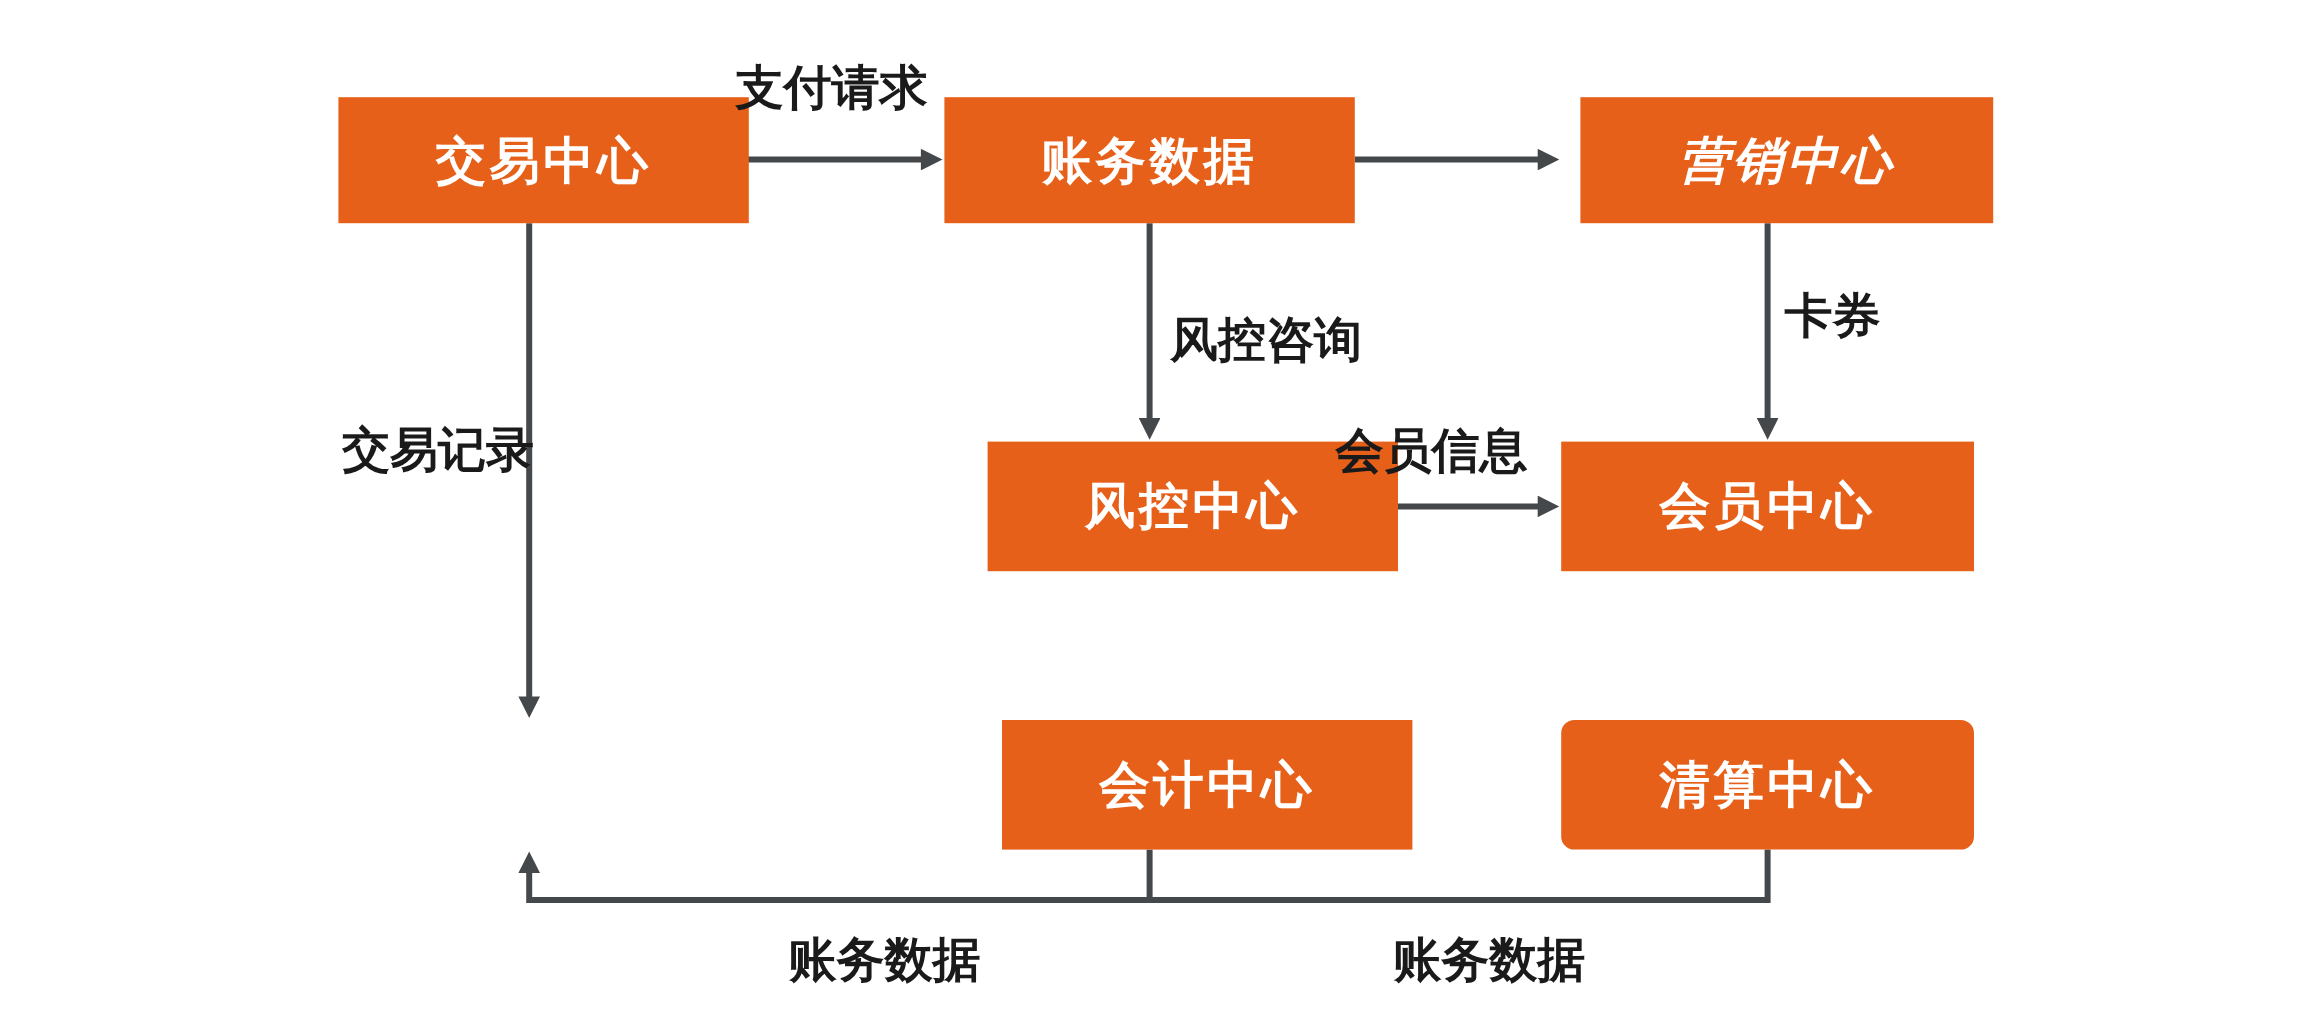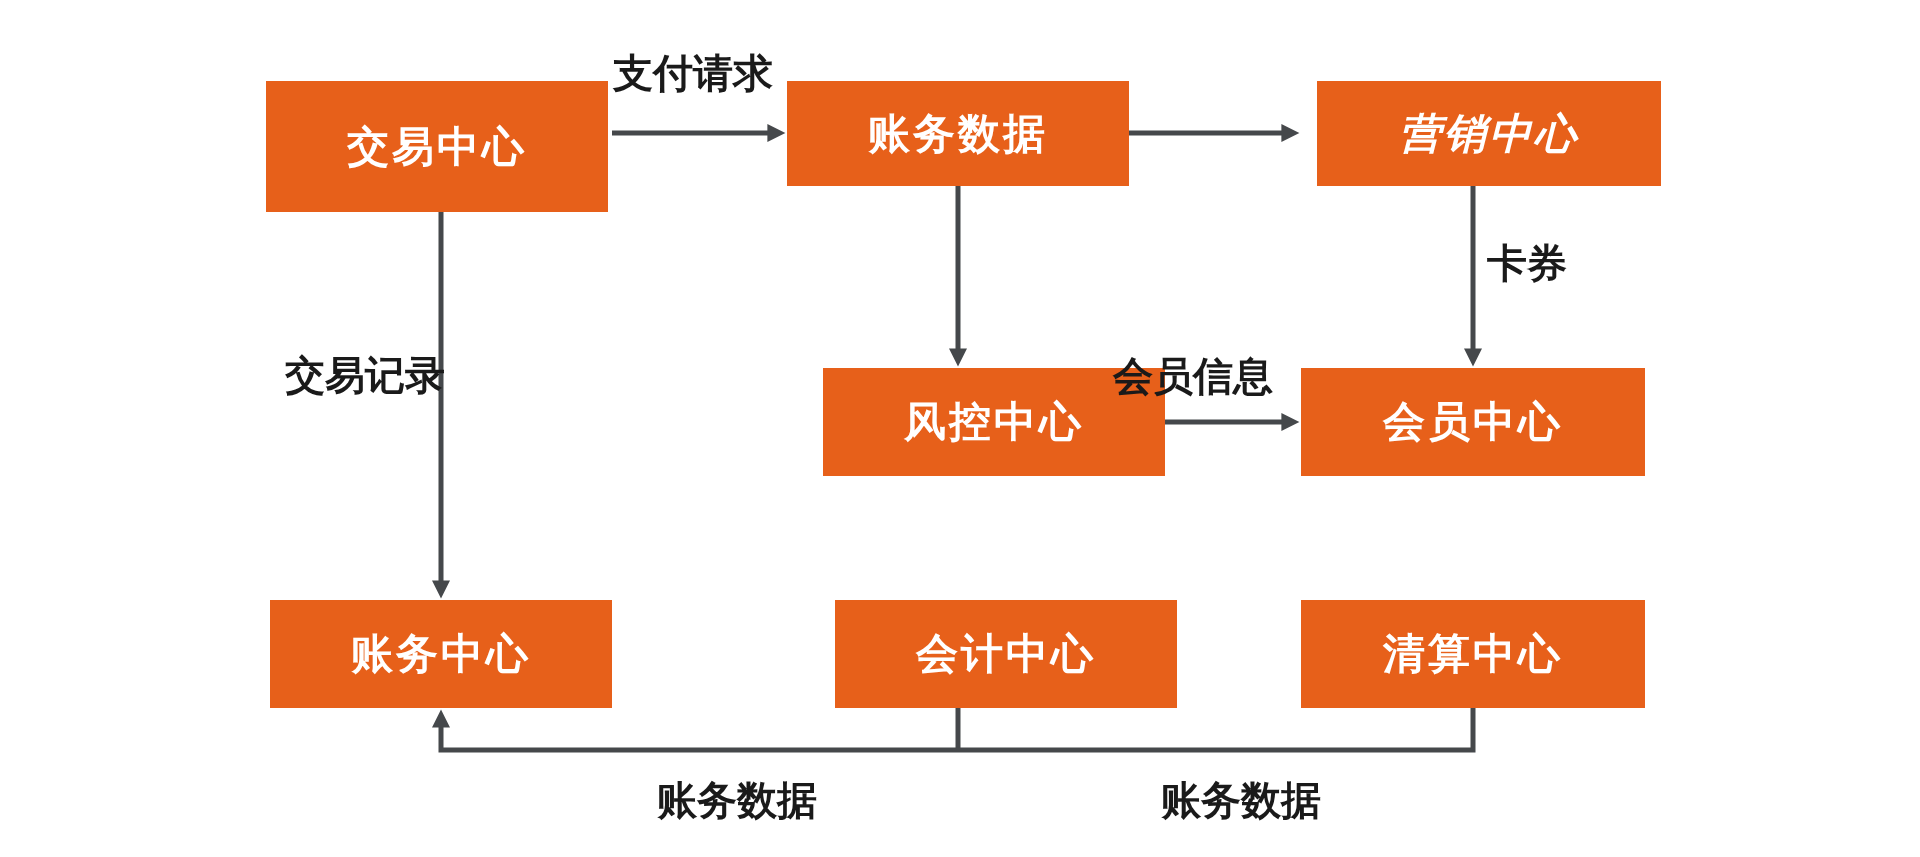--- a/index.html
+++ b/index.html
@@ -39,30 +39,30 @@
     color: var(--node-text);
     display: flex;
     align-items: center;
     justify-content: center;
     font-size: 42px;
     font-weight: 700;
     letter-spacing: 3px;
     user-select: none;
   }
   
-  .n-trade      { left: 266px;  top: 81px;  width: 342px; height: 131px; }
+  .n-trade      { left: 282px;  top: 81px;  width: 342px; height: 105px; }
   .n-payment    { left: 787px;  top: 81px;  width: 342px; height: 105px; }
   .n-marketing  { left: 1317px; top: 81px;  width: 344px; height: 105px; font-style: italic; }
   
   .n-risk       { left: 787px;  top: 368px; width: 342px; height: 108px; margin-left: 36px; }
   .n-member     { left: 1301px; top: 368px; width: 344px; height: 108px; }
   
   .n-account    { left: 270px;  top: 600px; width: 342px; height: 108px; }
   .n-accounting { left: 787px;  top: 600px; width: 342px; height: 108px; margin-left: 48px; }
-  .n-clearing   { left: 1301px; top: 600px; width: 344px; height: 108px; }
+  .n-clearing   { left: 1301px; top: 600px; width: 344px; height: 108px; border-radius: 11px; }
 
   .edge-label {
     position: absolute;
     transform: translate(-50%, -50%);
     color: var(--label-text);
     font-size: 40px;
     font-weight: 700;
     white-space: nowrap;
     user-select: none;
   }
@@ -112,30 +112,28 @@
   </div>
   <div class="node n-marketing">
     <span>营销中心</span>
   </div>
   <div class="node n-risk">
     <span>风控中心</span>
   </div>
   <div class="node n-member">
     <span>会员中心</span>
   </div>
-  <div class="node n-account">
-    <span>账务中心</span>
-  </div>
   <div class="node n-accounting">
     <span>会计中心</span>
   </div>
   <div class="node n-clearing">
     <span>清算中心</span>
   </div>
 
   <div class="edge-label l-payment-request">支付请求</div>
+  <div class="edge-label l-risk-consult">风控咨询</div>
   <div class="edge-label l-card-coupon">卡券</div>
   <div class="edge-label l-member-info">会员信息</div>
   <div class="edge-label l-trade-record">交易记录</div>
   <div class="edge-label l-account-data-1">账务数据</div>
   <div class="edge-label l-account-data-2">账务数据</div>
 
 </div>
 
 </body></html>

